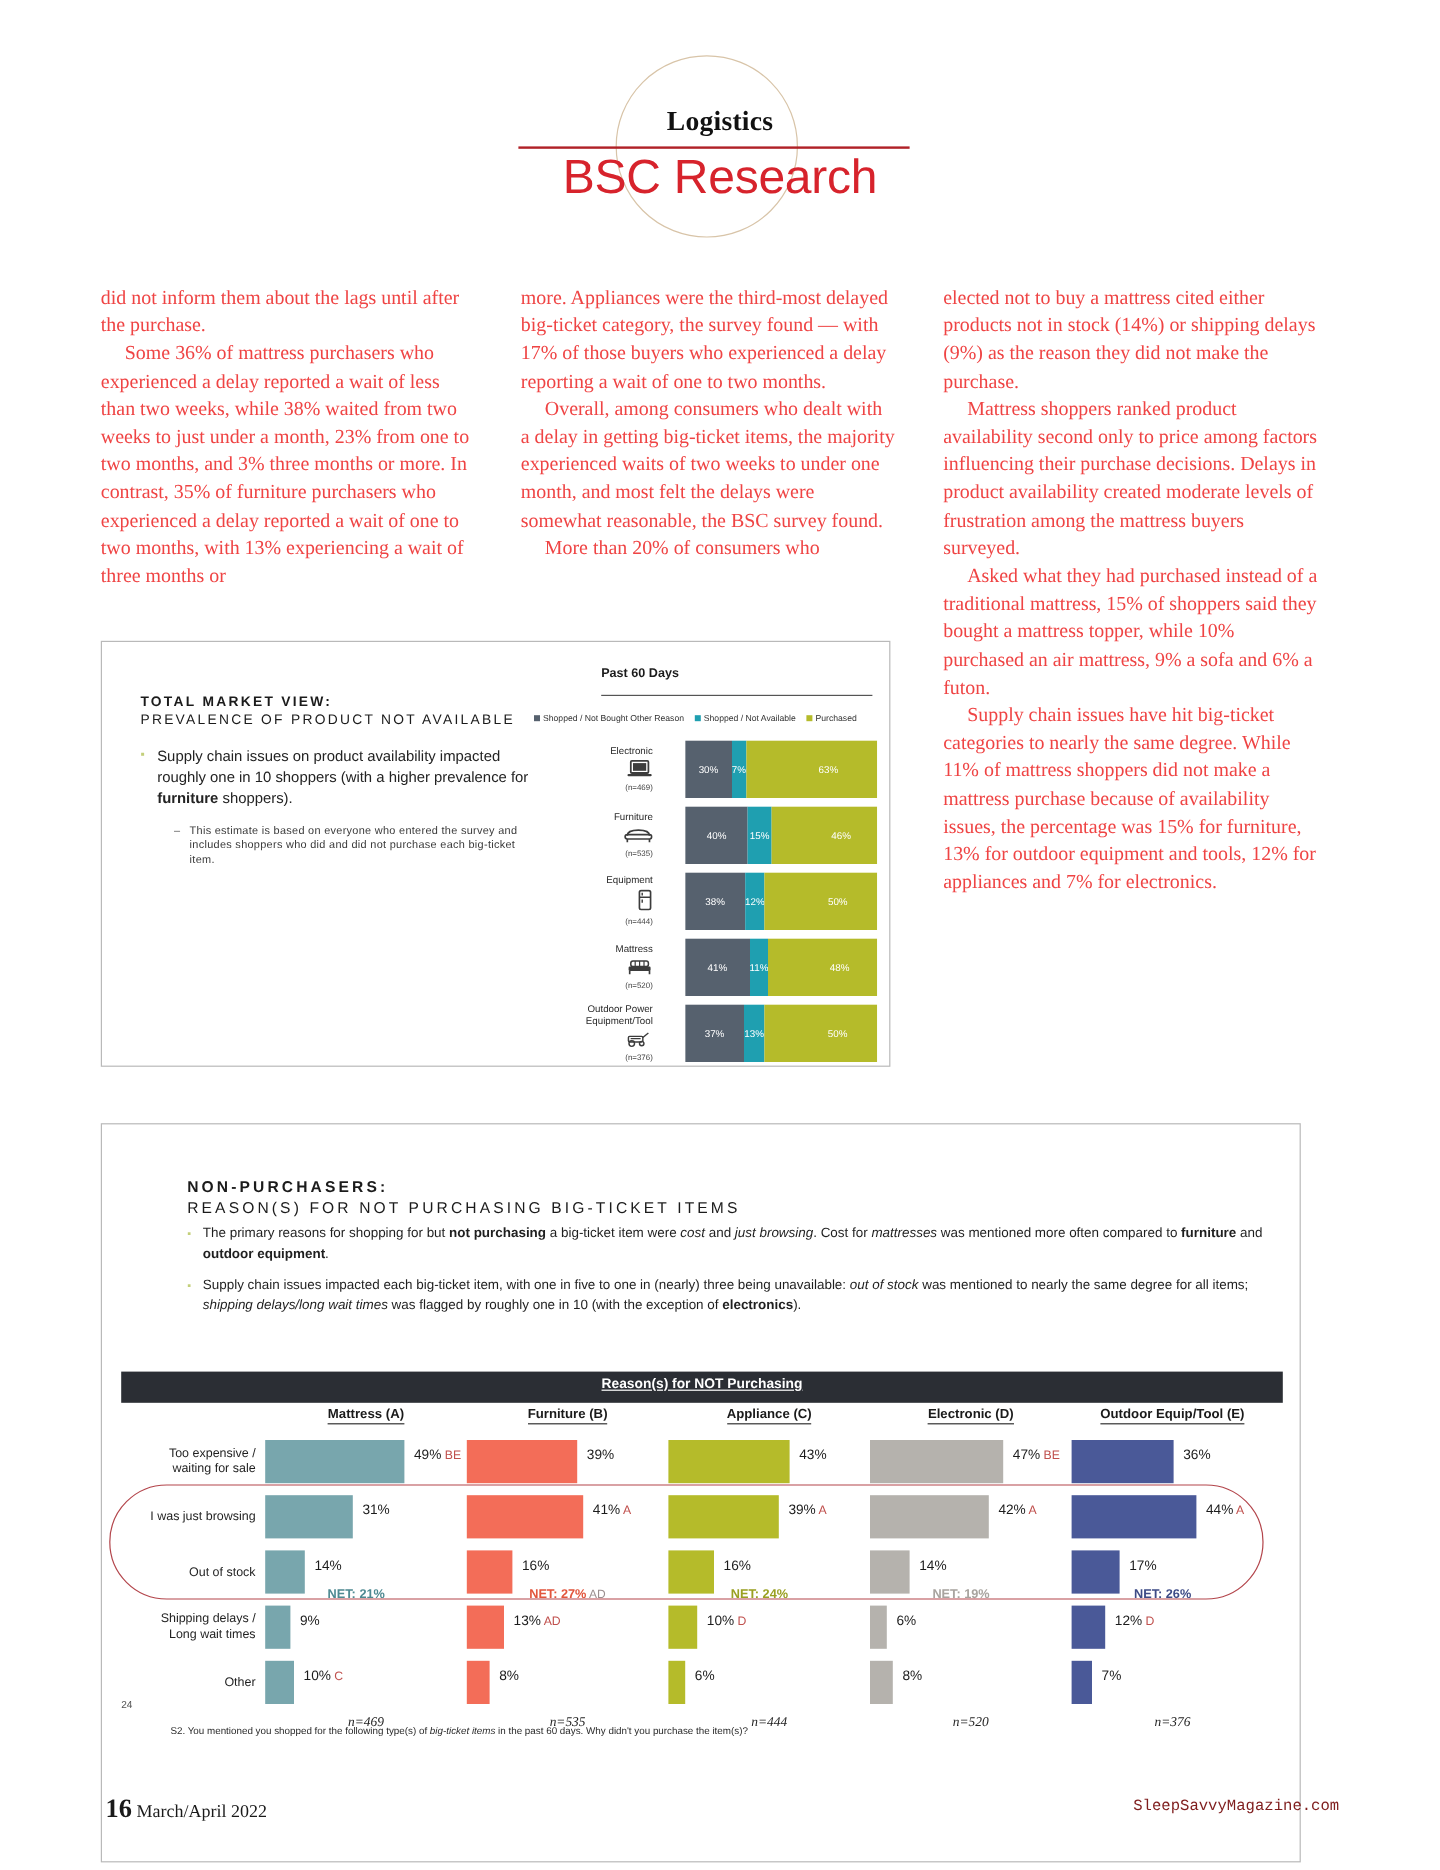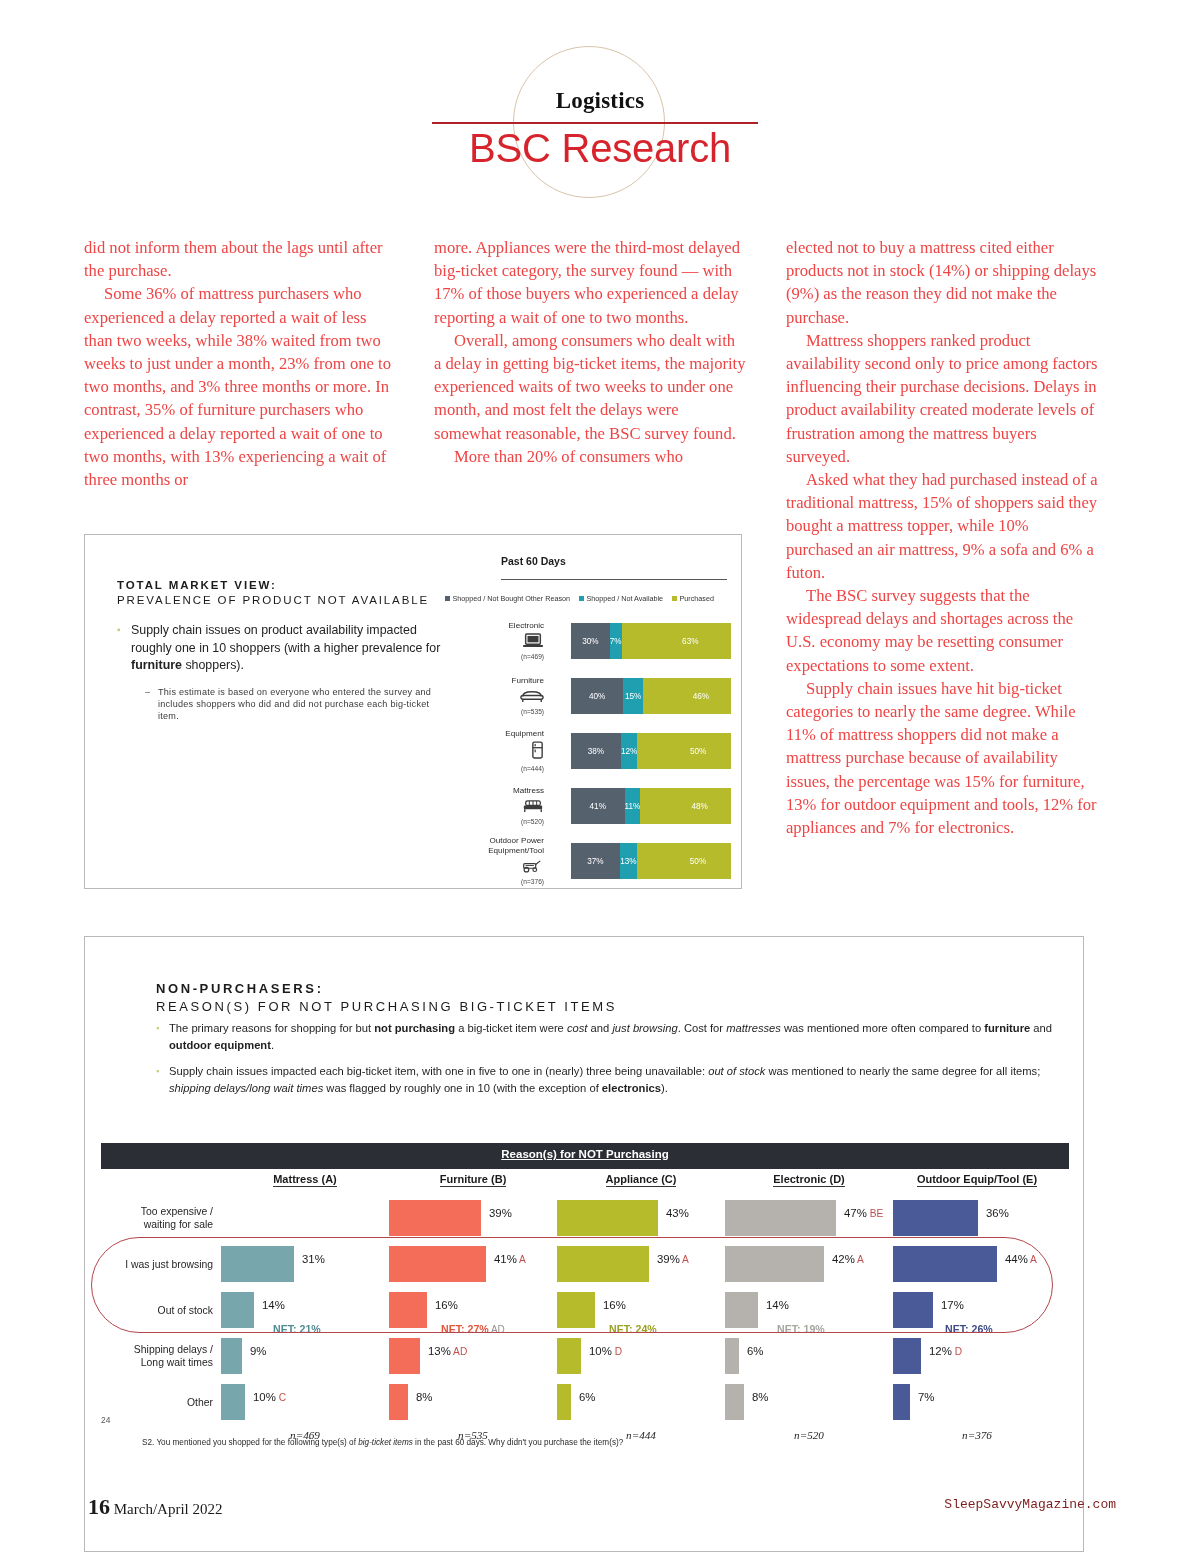--- a/index.html
+++ b/index.html
@@ -76,21 +76,21 @@
   .f1-legend .lg { display:flex; align-items:center; gap:2.5px; }
   .sw { width:5px; height:5px; display:inline-block; }
 
   .f1-rows { margin-top:13px; }
   .f1-row { display:flex; align-items:center; height:50px; margin-bottom:5px; }
   .f1-rowlab { width:106px; text-align:right; padding-right:7px;
                font-family:"Liberation Sans", sans-serif; font-size:8.1px; color:#2a2a2a;
                line-height:10px; }
   .f1-rowlab .nlab { font-size:6.6px; color:#444; display:block; margin-top:1px; }
   .f1-ico { display:block; margin:2px auto 0; }
-  .f1-bar { flex:1; height:36px; display:flex; overflow:hidden;margin-left:20px; }
+  .f1-bar { flex:1; height:48px; display:flex; overflow:hidden;margin-left:20px; }
   .f1-seg { display:flex; align-items:center; justify-content:center;
             font-family:"Liberation Sans", sans-serif; font-size:8.2px; color:#fff; }
   .seg-a { background:#56616e; }
   .seg-b { background:#1f9fb0; }
   .seg-c { background:#b5bb2a;padding-left:28px; }
 
   
   .fig2 { position:absolute; left:84px; top:936px; width:1000px; height:616px;
           border:1px solid #b9b9b9; background:#fff; }
   .f2-h1 { position:absolute; left:71px; top:44px;
@@ -173,21 +173,20 @@
     </div>
   <div class="col" id="col2">
       <p>more. Appliances were the third-most delayed big-ticket category, the survey found — with 17% of those buyers who experienced a delay reporting a wait of one to two months.</p>
       <p class="ind">Overall, among consumers who dealt with a delay in getting big-ticket items, the majority experienced waits of two weeks to under one month, and most felt the delays were somewhat reasonable, the BSC survey found.</p>
       <p class="ind">More than 20% of consumers who</p>
     </div>
   <div class="col" id="col3">
       <p>elected not to buy a mattress cited either products not in stock (14%) or shipping delays (9%) as the reason they did not make the purchase.</p>
       <p class="ind">Mattress shoppers ranked product availability second only to price among factors influencing their purchase decisions. Delays in product availability created moderate levels of frustration among the mattress buyers surveyed.</p>
       <p class="ind">Asked what they had purchased instead of a traditional mattress, 15% of shoppers said they bought a mattress topper, while 10% purchased an air mattress, 9% a sofa and 6% a futon.</p>
-      <p class="ind">The BSC survey suggests that the widespread delays and shortages across the U.S. economy may be resetting consumer expectations to some extent.</p>
       <p class="ind">Supply chain issues have hit big-ticket categories to nearly the same degree. While 11% of mattress shoppers did not make a mattress purchase because of availability issues, the percentage was 15% for furniture, 13% for outdoor equipment and tools, 12% for appliances and 7% for electronics.</p>
     </div>
 </div>
 
 <div class="fig1">
   <div class="fig1-left">
     <div class="f1-h1">TOTAL MARKET VIEW:</div>
     <div class="f1-h2">PREVALENCE OF PRODUCT NOT AVAILABLE</div>
     <div class="f1-bullet">
       <span>Supply chain issues on product availability impacted roughly one in 10 shoppers (with a higher prevalence for </span><b>furniture</b><span> shoppers).</span>
@@ -301,20 +300,24 @@
         <div class="f2-colhdr" style="left: 288px;"><span>Furniture (B)</span></div>
         <div class="f2-colhdr" style="left: 456px;"><span>Appliance (C)</span></div>
         <div class="f2-colhdr" style="left: 624px;"><span>Electronic (D)</span></div>
         <div class="f2-colhdr" style="left: 792px;"><span>Outdoor Equip/Tool (E)</span></div>
       </div>
     <div class="f2-rows" id="f2-rows">
         <div class="f2-row">
           <div class="f2-rowlab">
             <span>Too expensive /<br>waiting for sale</span>
           </div>
+          <div class="cell" style="left: 120px;">
+            <div class="bar" style="width: 116px; background: rgb(120, 166, 173);"></div>
+            <div class="val" style="left: 124px;"><span>49%</span><span class="sup"> BE</span></div>
+          </div>
           <div class="cell" style="left: 288px;">
             <div class="bar" style="width: 92px; background: rgb(243, 109, 88);"></div>
             <div class="val" style="left: 100px;"><span>39%</span></div>
           </div>
           <div class="cell" style="left: 456px;">
             <div class="bar" style="width: 101px; background: rgb(181, 187, 42);"></div>
             <div class="val" style="left: 109px;"><span>43%</span></div>
           </div>
           <div class="cell" style="left: 624px;">
             <div class="bar" style="width: 111px; background: rgb(181, 178, 173);"></div>

